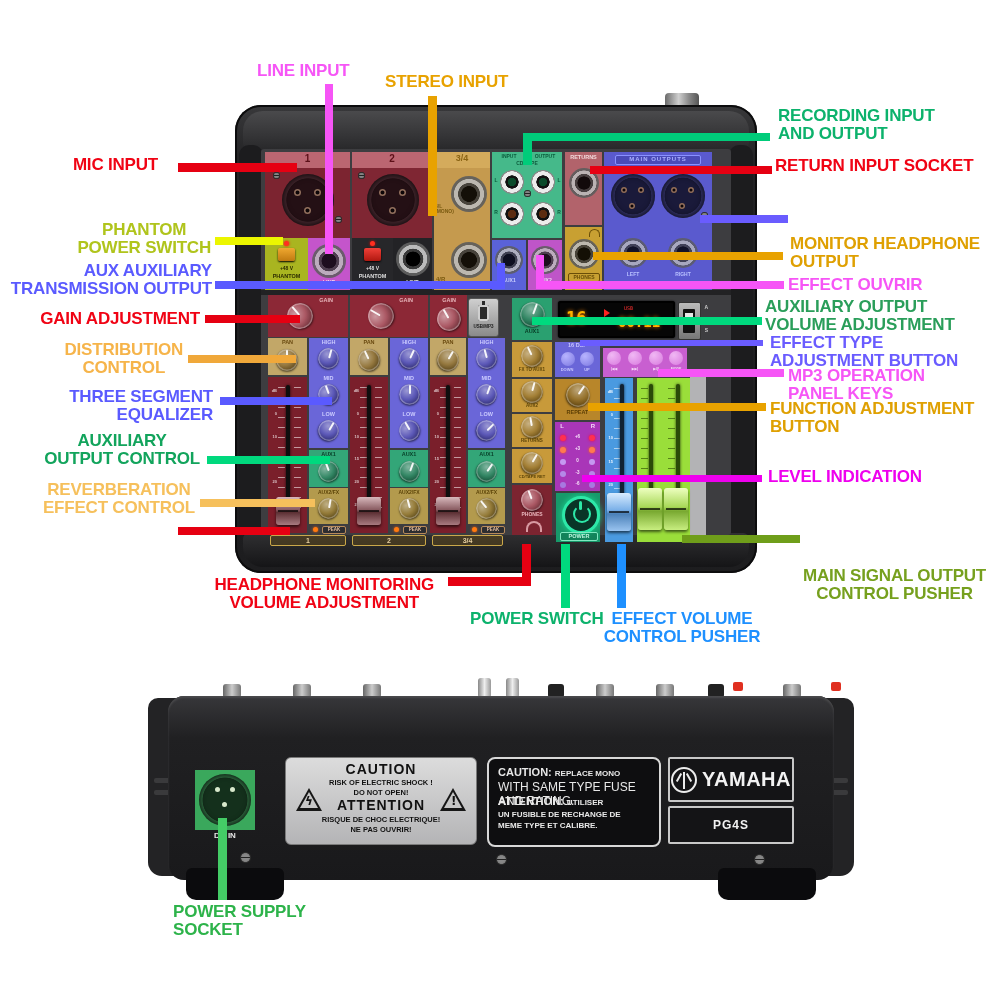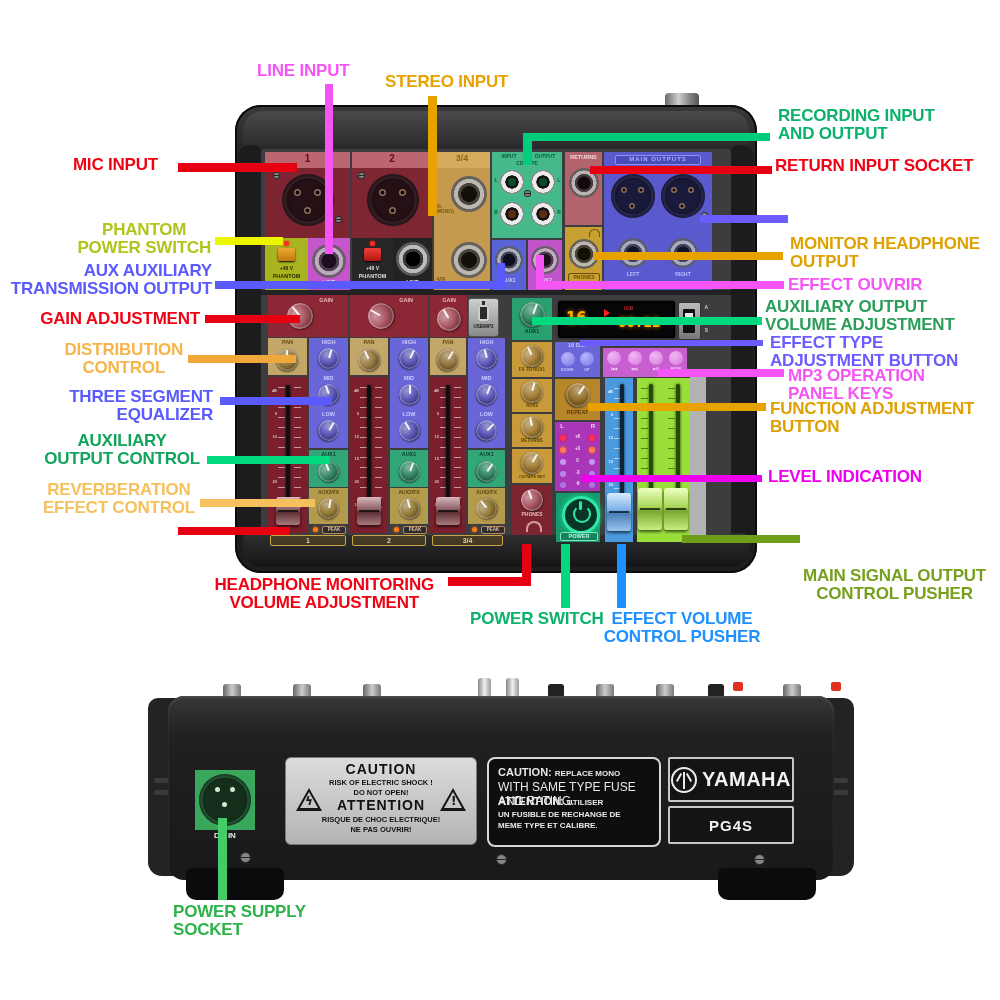--- a/index.html
+++ b/index.html
@@ -543,21 +543,21 @@
     <div class="abs" style="left:520px;top:75px;width:122px;height:41px;background:#141416;border:2px solid #c8c8c8;border-radius:2px;display:flex;align-items:center;justify-content:center;gap:5px">
       <div class="abs" style="position:relative;width:22px;height:22px;border:2px solid #ececec;border-radius:50%;flex:none">
         <div class="abs" style="left:10px;top:3px;width:2px;height:10px;background:#ececec"></div>
         <div class="abs" style="left:5px;top:4px;width:2px;height:9px;background:#ececec;transform:rotate(30deg)"></div>
         <div class="abs" style="left:15px;top:4px;width:2px;height:9px;background:#ececec;transform:rotate(-30deg)"></div>
         <div class="abs" style="left:10px;top:11px;width:2px;height:9px;background:#ececec"></div>
       </div>
       <span style="font-size:20px;font-weight:bold;color:#f2f2f2;letter-spacing:0.5px">YAMAHA</span>
     </div>
     <div class="abs" style="left:520px;top:124px;width:122px;height:34px;background:#141416;border:2px solid #c8c8c8;border-radius:2px;display:flex;align-items:center;justify-content:center">
-      <span style="font-size:15px;font-weight:bold;color:#f2f2f2;letter-spacing:1px">PG4S</span>
+      <span style="font-size:12px;font-weight:bold;color:#f2f2f2;letter-spacing:1px">PG4S</span>
     </div>
 
     <div class="screw" style="left:92px;top:170px;width:11px;height:11px"></div>
     <div class="screw" style="left:348px;top:172px;width:11px;height:11px"></div>
     <div class="screw" style="left:606px;top:172px;width:11px;height:11px"></div>
   </div>
 
   <div class="ln" style="left: 178px; top: 163px; width: 119px; height: 9px; background: rgb(230, 0, 18);"></div>
   <div class="ln" style="left: 325px; top: 84px; width: 8px; height: 170px; background: rgb(246, 85, 246);"></div>
   <div class="ln" style="left: 428px; top: 96px; width: 9px; height: 120px; background: rgb(232, 162, 0);"></div>

